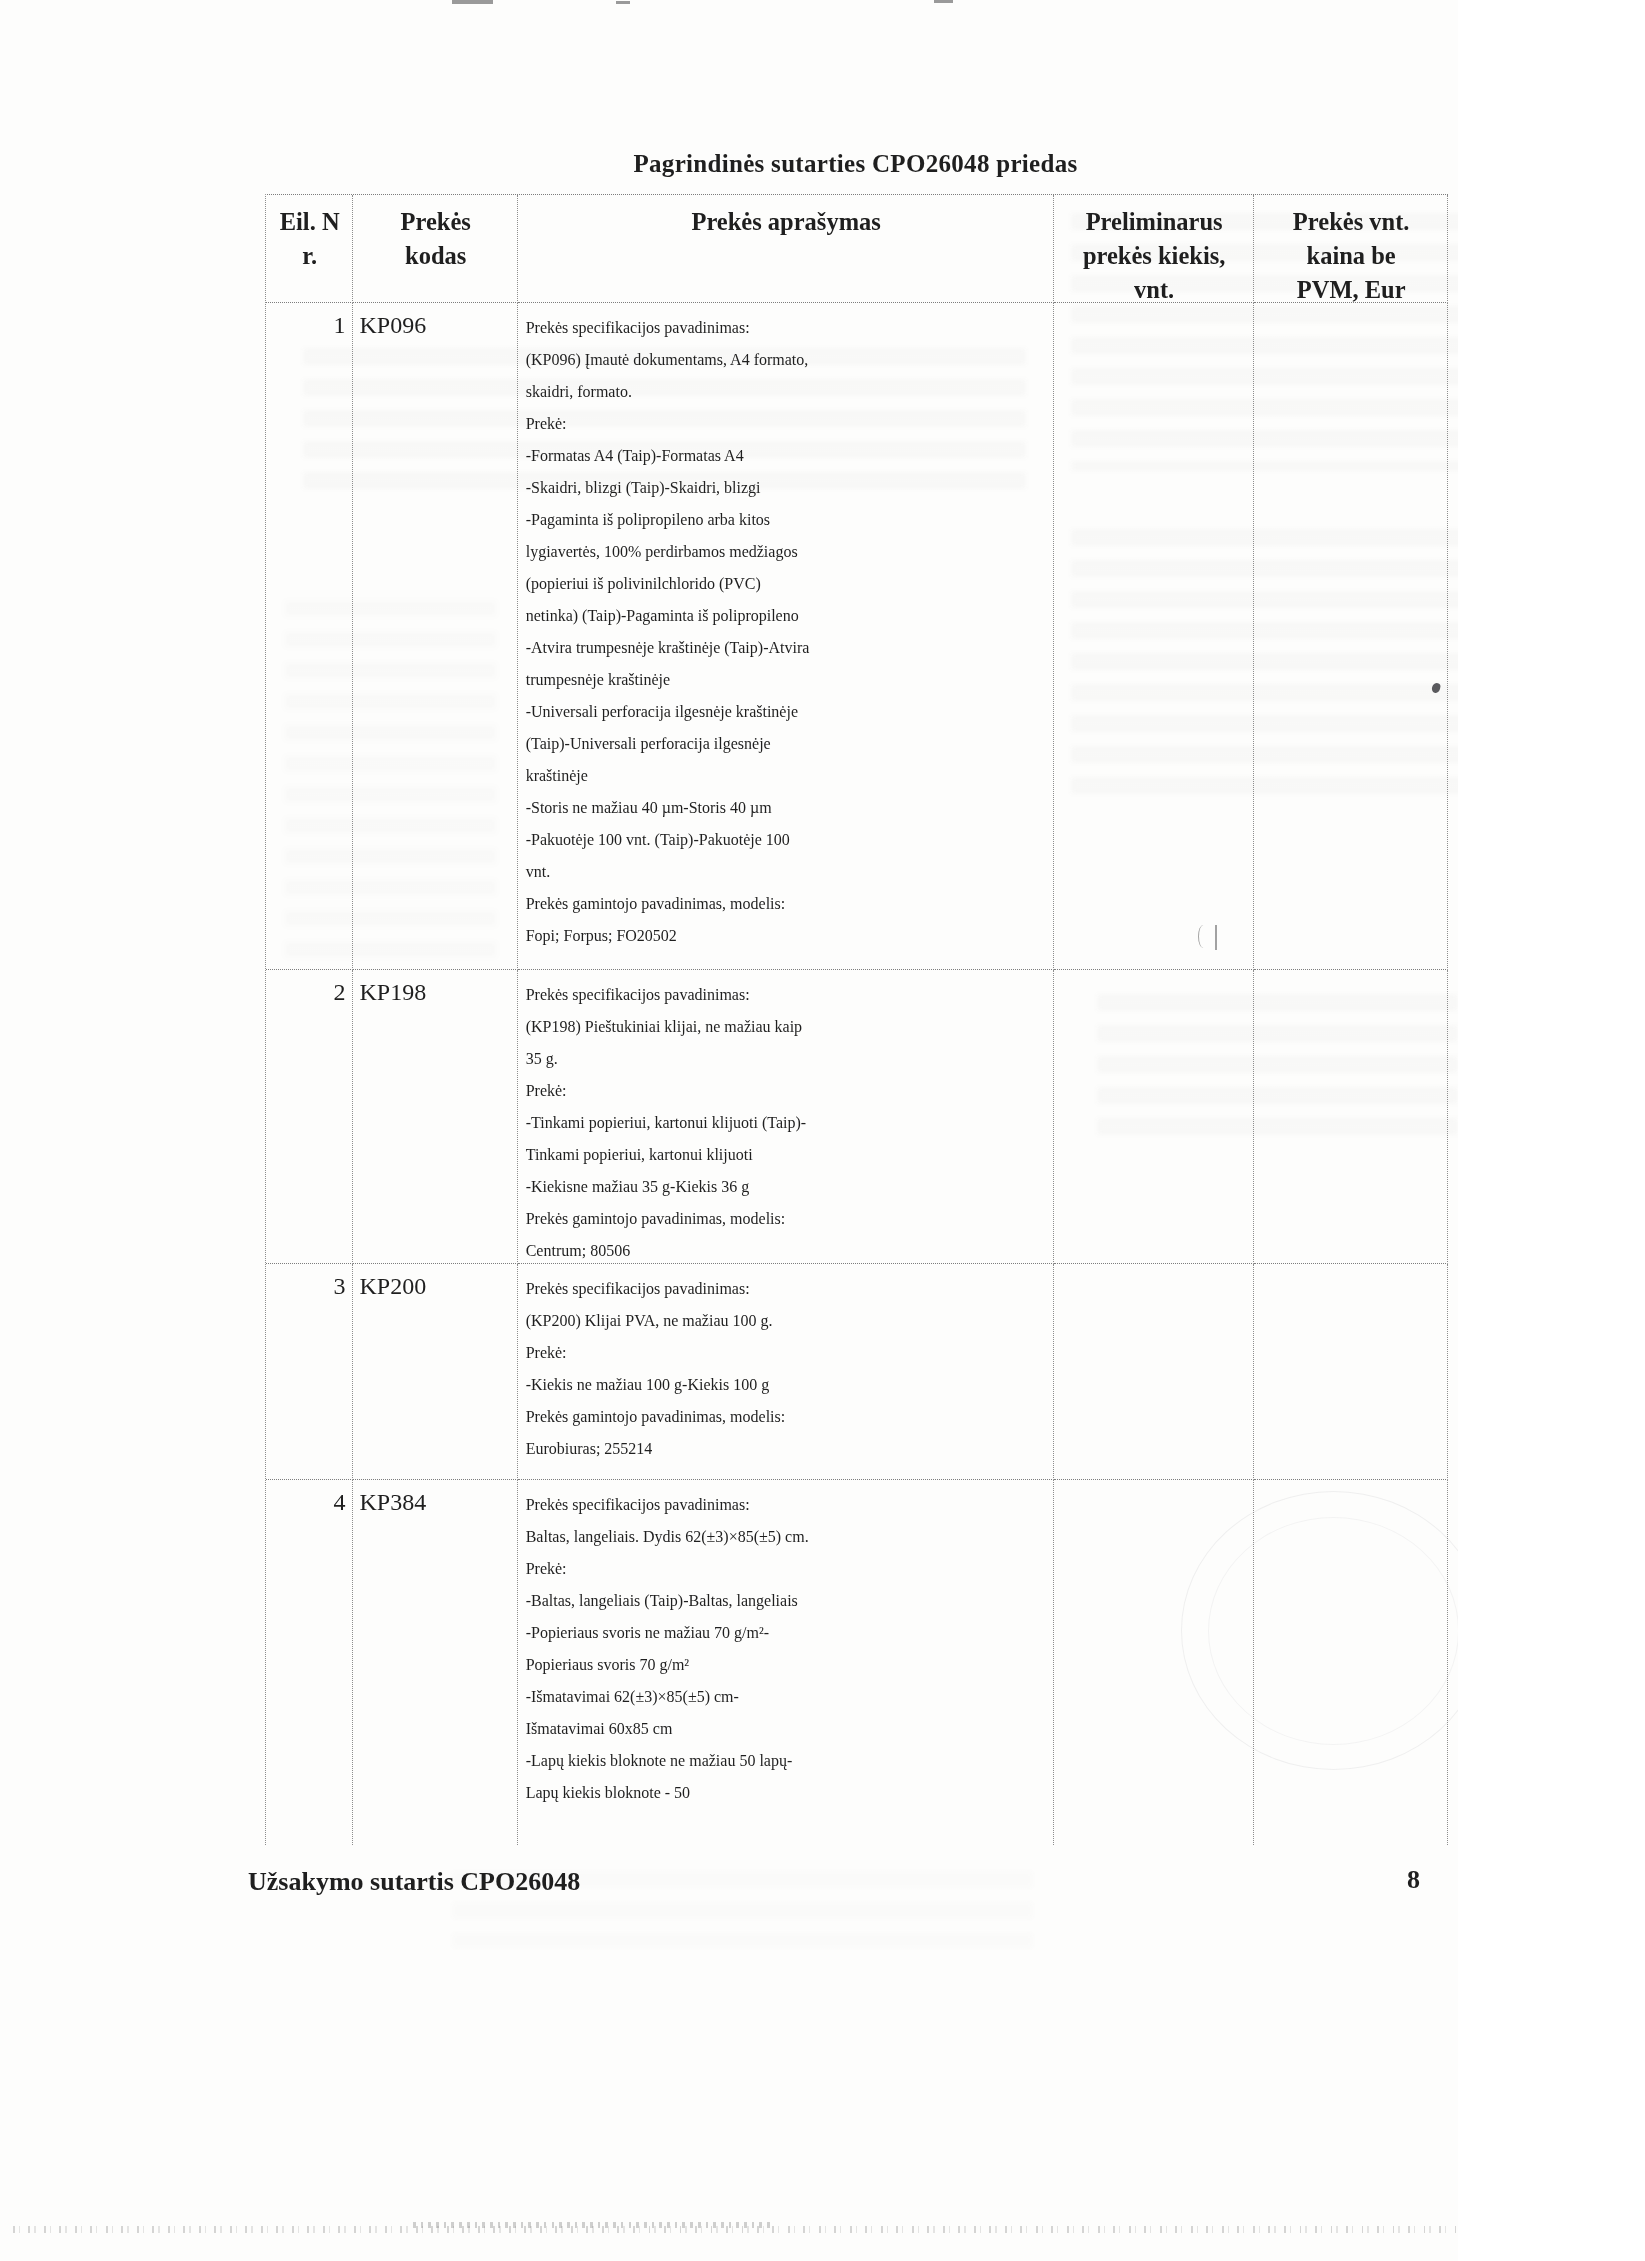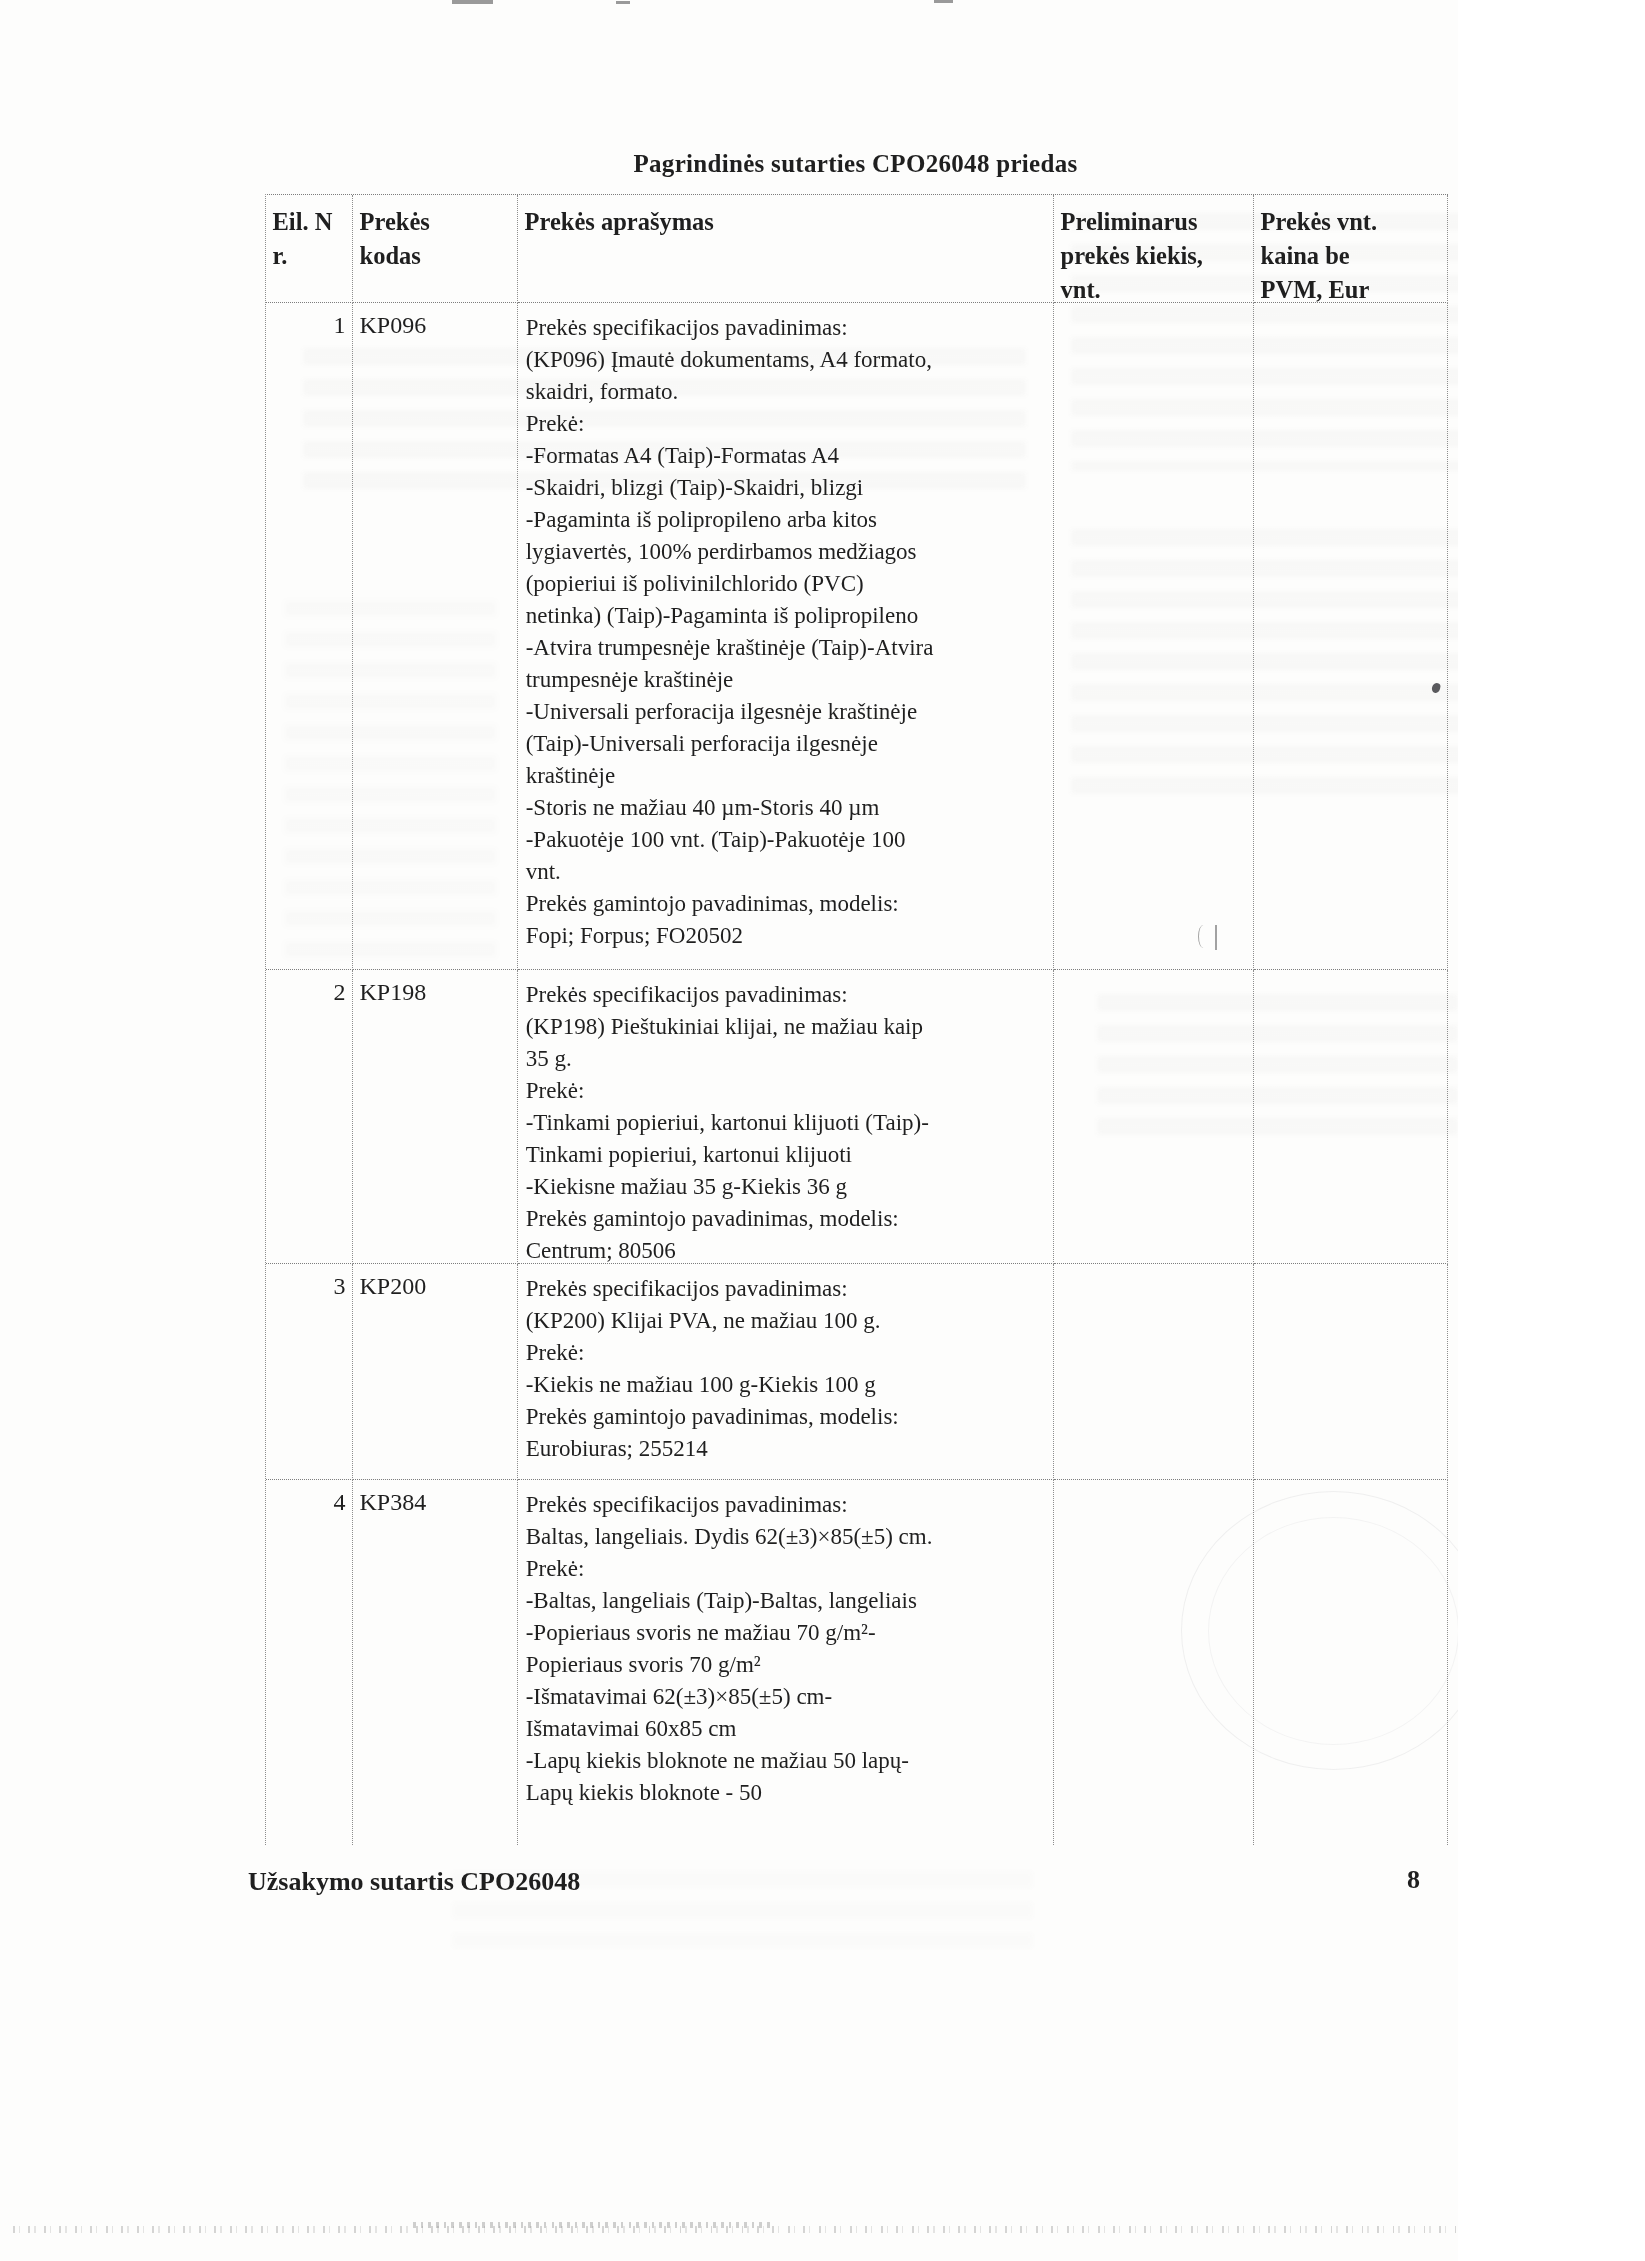--- a/index.html
+++ b/index.html
@@ -35,25 +35,25 @@
     border-top:1.9px dotted #7d7d7d;
     border-left:1.3px dotted #8d8d8d;
   }
   .cell {
     box-sizing:border-box; overflow:hidden;
     border-right:1.3px dotted #8d8d8d;
     border-bottom:1.9px dotted #7d7d7d;
     background:transparent;
   }
   .nb { border-bottom:none; }
-  .h  { font-weight:bold; font-size:24.5px; line-height:34px; padding:10.3px 5.2px 0 6.5px; }
+  .h  { font-weight:bold; font-size:24.5px; line-height:34px; padding:10.3px 5.2px 0 6.5px;text-align:center; }
   .h .line { white-space:nowrap; }
   .c-nr   { text-align:right; padding:9px 6.5px 0 0; font-size:24px; }
   .c-code { padding:9px 0 0 6.5px; font-size:24px; }
-  .c-desc { padding:9px 0 0 7.7px; font-size:23px; }
+  .c-desc { padding:9px 0 0 7.7px; font-size:16px; }
   .c-desc .line { line-height:32px; white-space:nowrap; }
 
   .footer-left {
     position:absolute; left:248px; top:1867px;
     font-size:26px; font-weight:bold; white-space:nowrap;
   }
   .page-num {
     position:absolute; left:1407px; top:1865px;
     font-size:26px; font-weight:bold;
   }

